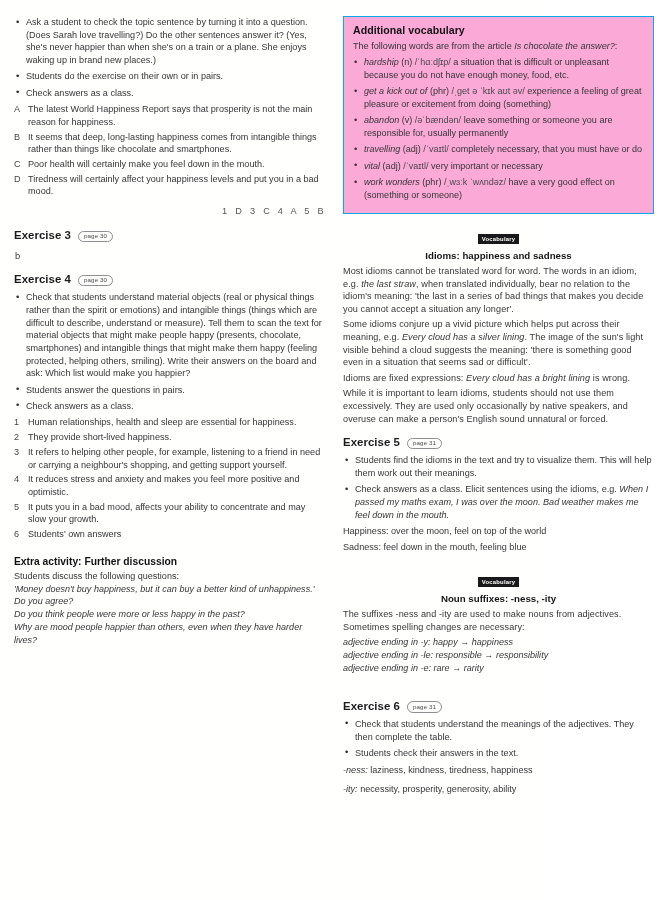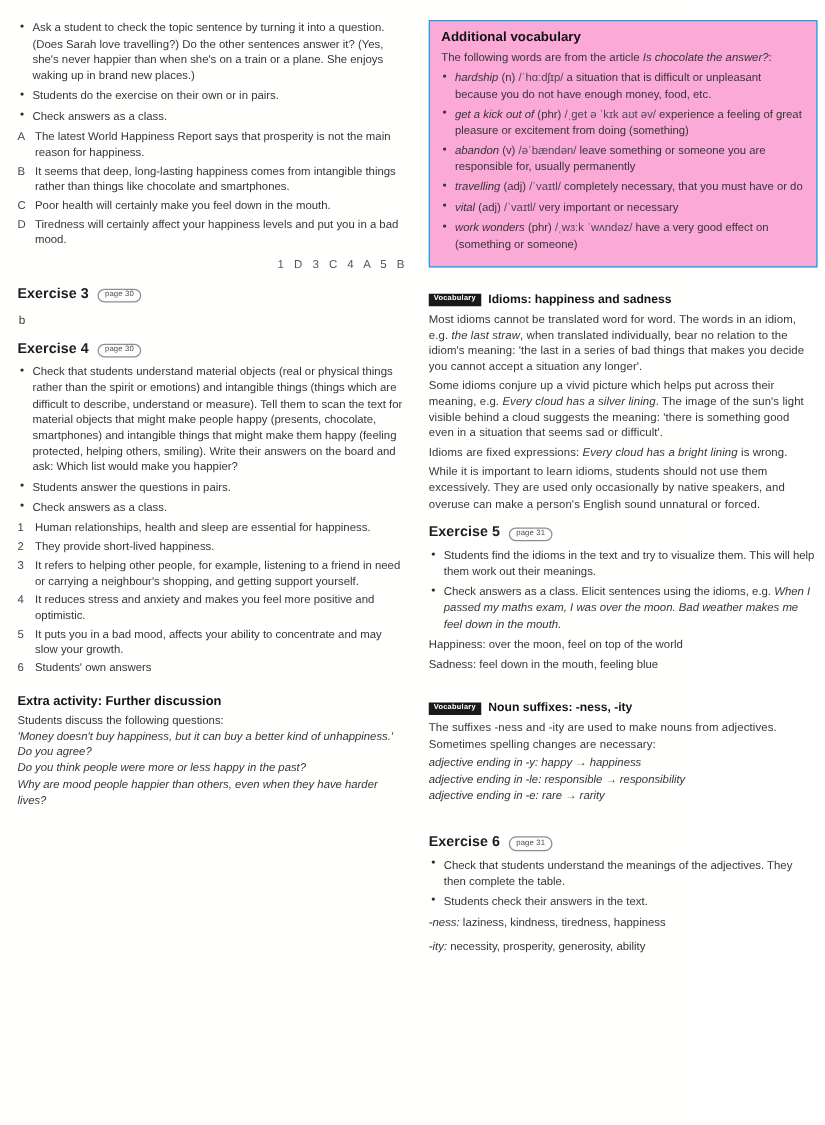--- a/index.html
+++ b/index.html
@@ -132,20 +132,21 @@
     top: -1px;
     background: #fbfbfa;
   }
 
   
   .tag-head {
     display: flex;
     align-items: center;
     gap: 6px;
     margin: 12px 0 4px 0;
+    flex-direction: column;
   }
   .blacktag {
     display: inline-block;
     background: #1b1b1d;
     color: #ffffff;
     font-size: 5.9px;
     font-weight: bold;
     letter-spacing: 0.04em;
     padding: 1.5px 4px 1.5px 4px;
     line-height: 7px;

